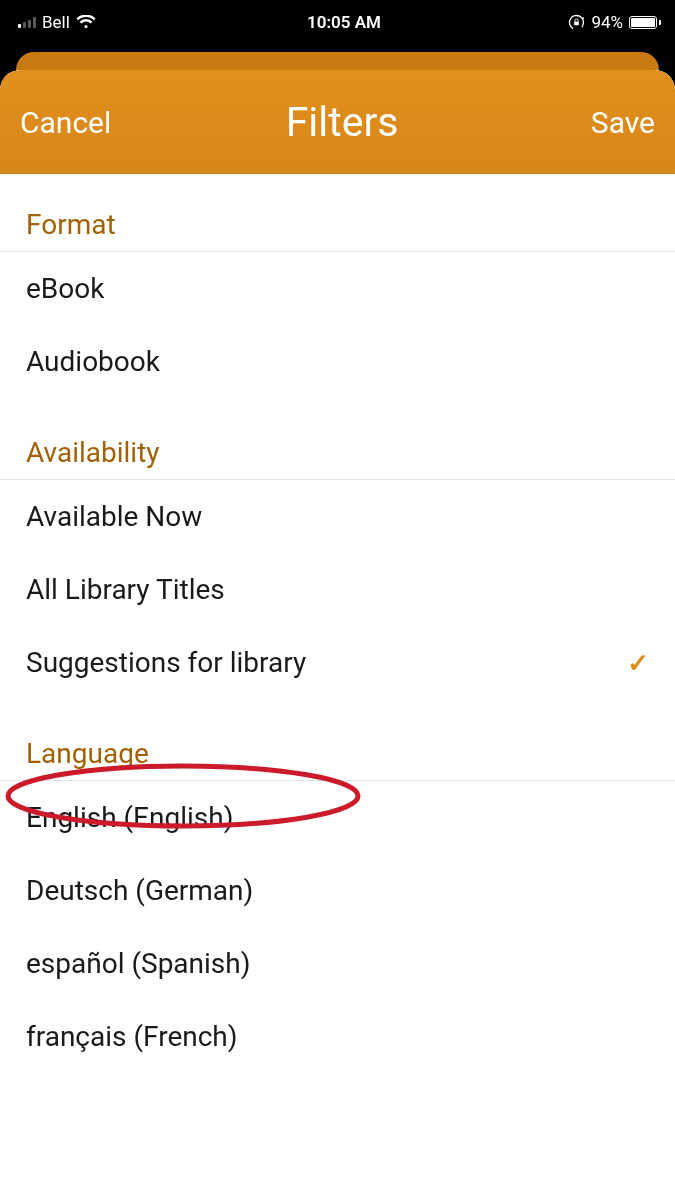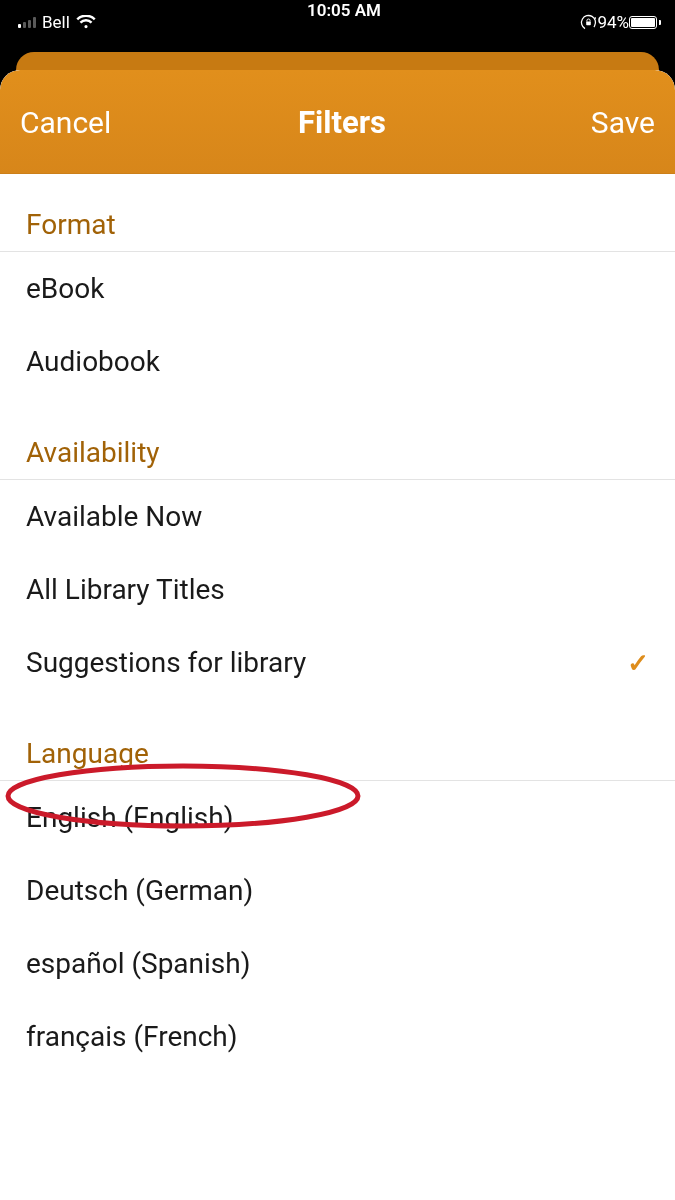--- a/index.html
+++ b/index.html
@@ -1,42 +1,42 @@
 <!DOCTYPE html>
 <html><head>
   <meta charset="utf-8">
   <style>
     * { margin:0; padding:0; box-sizing:border-box; font-family:-apple-system,BlinkMacSystemFont,"Segoe UI",Roboto,Helvetica,Arial,sans-serif; -webkit-font-smoothing:antialiased; }
     html,body { width:675px; height:1200px; background:#fff; overflow:hidden; }
     body { background:#000; position:relative; }
 
     
-    .status-bar { height:44px; background:#000; color:#fff; display:flex; justify-content:space-between; padding:0 14px 0 18px; font-size:17px; font-weight:400; }
+    .status-bar { height:44px; background:#000; color:#fff; display:flex; align-items:center; justify-content:space-between; padding:0 14px 0 18px; font-size:17px; font-weight:400; }
     .status-left { display:flex; align-items:center; gap:6px; }
     .signal { display:flex; align-items:flex-end; gap:2px; height:12px; }
     .signal .bar { width:3px; background:#5a5a5a; border-radius:1px; }
     .signal .bar.on { background:#fff; }
     .signal .b1{height:4px}.signal .b2{height:6px}.signal .b3{height:8px}.signal .b4{height:11px}
     .carrier { color:#fff; font-size:17px; }
     .wifi svg { display:block; }
     .status-center { position:absolute; left:0; right:7px; text-align:center; font-weight:600; font-size:17px; pointer-events:none;padding-left:20px; }
-    .status-right { display:flex; align-items:center; }
+    .status-right { display:flex; align-items:center; gap:6px; }
     .lock-rot svg{display:block}
     .battery { display:flex; align-items:center; gap:2px; }
     .battery-body { width:28px; height:13px; border:1.5px solid #fff; border-radius:3px; position:relative; }
     .battery-fill { position:absolute; left:1px; top:1px; bottom:1px; width:92%; background:#fff; border-radius:1px; }
     .battery-cap { width:2px; height:5px; background:#fff; border-radius:0 1px 1px 0; }
 
     
     .under-sheet { position:absolute; top:52px; left:16px; right:16px; height:40px; background:#c77a12; border-radius:18px 18px 0 0; }
 
     
     .sheet { position:absolute; top:70px; left:0; right:0; bottom:0; background:#fff; border-radius:20px 20px 0 0; overflow:hidden; }
     .nav { background:#d9891a; background:linear-gradient(#e18f1c,#d7861a); height:104px; display:flex; align-items:center; justify-content:space-between; padding:0 20px; border-radius:20px 20px 0 0; box-shadow:inset 0 -1px 0 rgba(0,0,0,0.05); }
-    .nav .title { color:#fff; font-size:31px; font-weight:700; }
+    .nav .title { color:#fff; font-size:41px; font-weight:400; }
     .nav .btn { color:#fff; font-size:30px; font-weight:400; background:none; border:none; }
     .nav .btn.save { font-weight:400;margin-left:18px; }
 
     .content { position:absolute; top:104px; left:0; right:0; bottom:0; background:#fff; overflow:hidden; }
 
     .section-header { color:#a16207; font-size:28px; font-weight:400; padding:38px 26px 10px; }
     .section-header.first { padding-top:34px; }
     .sep { height:1px; background:#e3e3e3; margin:0; }
 
     .row { display:flex; align-items:center; justify-content:space-between; padding:20px 26px; font-size:28px; color:#1a1a1a; position:relative; }

